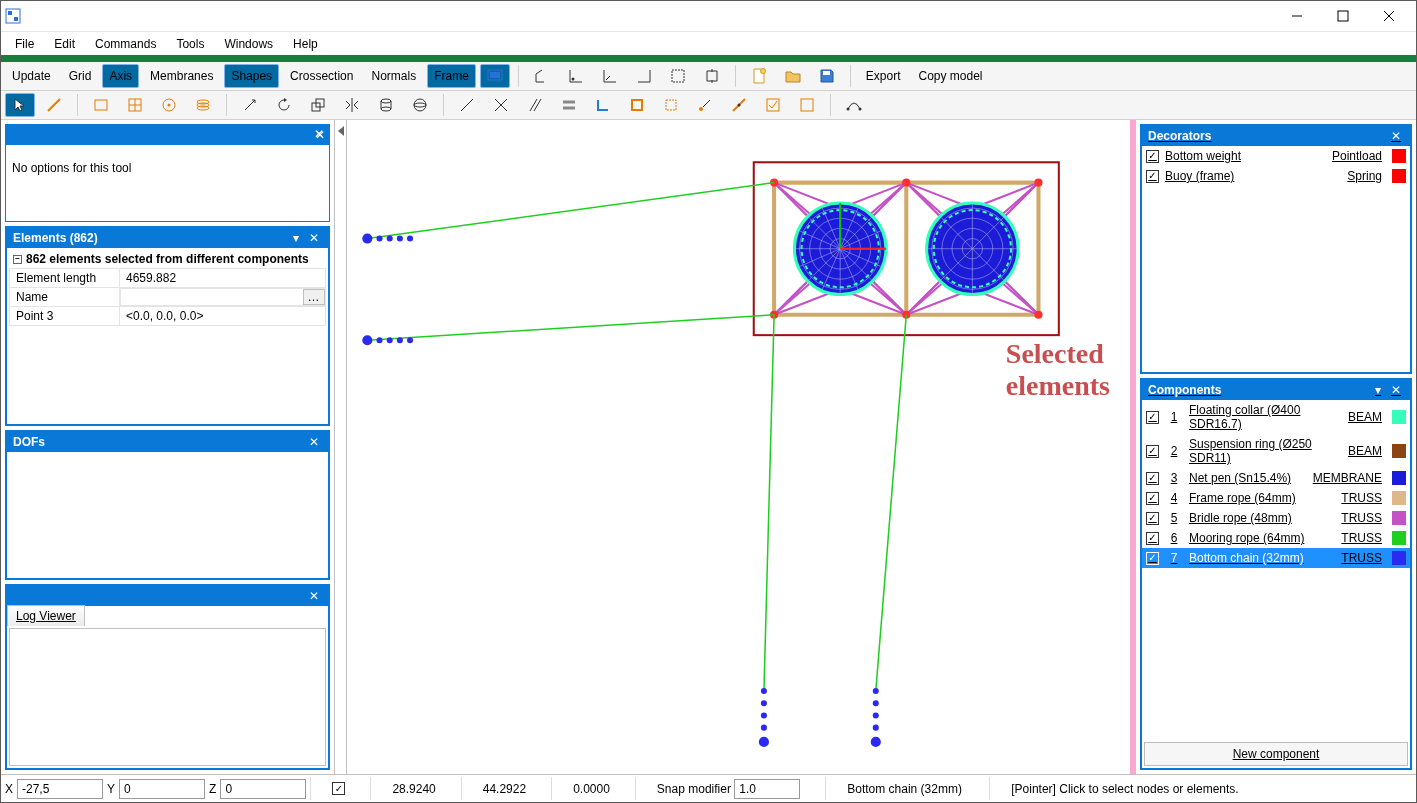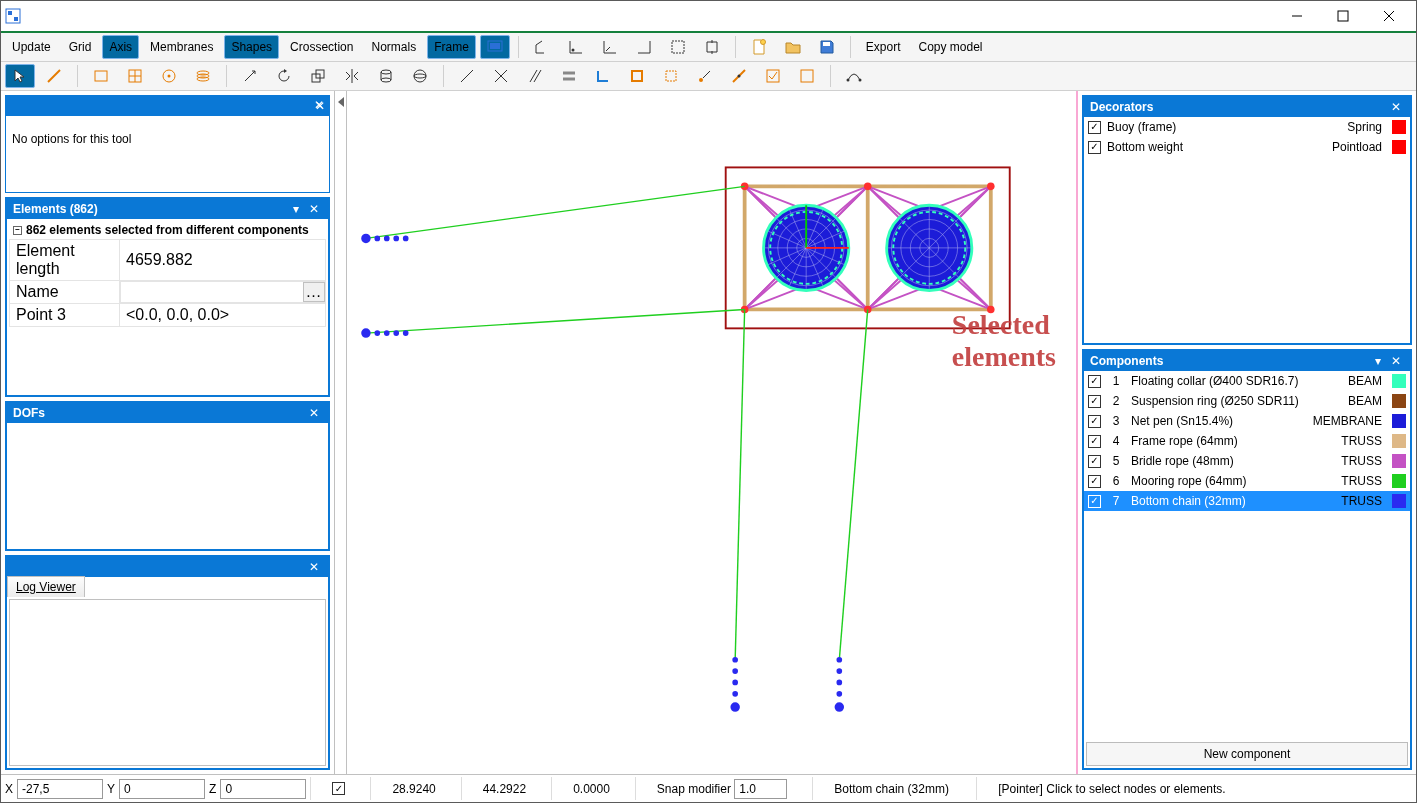--- a/index.html
+++ b/index.html
@@ -8,46 +8,46 @@
   
   .titlebar { height: 30px; display: flex; align-items: center; padding: 0 4px; background: #fff; }
   .titlebar .app-icon { width: 16px; height: 16px; margin-right: 8px; }
   .titlebar .title { flex: 1; font-size: 12px; }
   .win-ctrl { width: 46px; height: 30px; display: flex; align-items: center; justify-content: center; }
   .win-ctrl svg { stroke: #000; stroke-width: 1; fill: none; }
   
   .menubar { height: 24px; display: flex; align-items: center; padding: 0 4px; border-top: 1px solid #e5e5e5;}
   .menubar .mi { padding: 3px 10px; }
   
-  .toolbar { background: #f5f5f5; border-top: 2px solid #15803d; border-bottom: 1px solid #d0d0d0; padding: 2px 4px; display: flex; align-items: center; gap: 4px; flex-wrap: wrap;}
+  .toolbar { background: #f5f5f5; border-top: 7px solid #15803d; border-bottom: 1px solid #d0d0d0; padding: 2px 4px; display: flex; align-items: center; gap: 4px; flex-wrap: wrap;}
   .tb-btn { padding: 4px 6px; border: 1px solid transparent; border-radius: 2px; background: transparent; font-size: 12px; display: inline-flex; align-items: center; justify-content: center; min-width: 24px; height: 24px;}
   .tb-btn.pressed { background: #0369a1; border: 1px solid #7eb4ea; }
   .tb-sep { width: 1px; height: 22px; background: #cfcfcf; margin: 0 4px; }
   .tb-icon { width: 16px; height: 16px; display: inline-block; }
   .toolbar2 { background: #f5f5f5; border-bottom: 1px solid #d0d0d0; padding: 2px 4px; display: flex; align-items: center; gap: 4px;}
   
   .main { flex: 1; display: flex; min-height: 0; }
   .col { display: flex; flex-direction: column; }
   .left-panels { width: 334px; border-right: 1px solid #c0c0c0; padding: 4px; gap: 4px; background: #fff;}
-  .right-panels { width: 340px; border-left: 2px solid #f9a8d4; padding: 4px; gap: 4px; background: #fff;}
+  .right-panels { width: 286px; border-left: 6px solid #f9a8d4; padding: 4px; gap: 4px; background: #fff; text-decoration: underline;}
   .vgutter { width: 12px; background: #fff; border-right: 1px solid #c0c0c0; display:flex; align-items:flex-start; justify-content:center; padding-top:6px;}
   .vgutter .tri { width:0;height:0;border-top:5px solid transparent;border-bottom:5px solid transparent;border-right:6px solid #666;}
   .canvas { flex: 1; background: #fff; position: relative; overflow:hidden;}
   
   .panel { border: 2px solid #0a78d6; display: flex; flex-direction: column; min-height: 40px;}
   .panel-hdr { background: #0a78d6; color: #fff; display: flex; align-items: center; padding: 2px 6px; font-size: 12px; }
   .panel-hdr .ptitle { flex: 1; font-weight: 600; }
   .panel-hdr .picon { width: 16px; height: 16px; display:inline-flex; align-items:center; justify-content:center; margin-left: 2px;}
   .panel-title-inactive { background: linear-gradient(#fdfdfd,#ececec); color:#000; border: 1px solid #c0c0c0; border-bottom:none; padding: 3px 8px; font-size:12px; align-self:flex-start;}
   .panel-body { flex: 1; background: #fff; padding: 2px; overflow:auto;}
   .panel.minor { border: 1px solid #0a78d6; }
   .panel.minor .panel-hdr { padding: 1px 6px;}
   .tool-props-body { padding: 16px 6px; }
   
-  .egrid { width:100%; border-collapse: collapse; font-size:16px;}
+  .egrid { width:100%; border-collapse: collapse; font-size:12px;}
   .egrid td { border: 1px solid #e4e4e4; padding: 2px 6px;}
   .egrid .lbl { width: 110px;}
   .egrid-head { font-weight: bold; padding:2px 4px; display:flex; align-items:center; gap:4px;}
   .egrid-head .box { width:9px;height:9px;border:1px solid #666;display:inline-flex;align-items:center;justify-content:center;font-size:8px;line-height:8px;}
   .ellips-btn { width:22px; text-align:center; background:#f0f0f0; border:1px solid #c0c0c0;}
   
   .dropdown { width: 100%; border: 1px solid #adadad; background: #efefef; padding: 2px 18px 2px 6px; position:relative; font-size:12px;}
   .dropdown::after { content:""; position:absolute; right:6px; top:50%; margin-top:-2px; width:0;height:0;border-left:4px solid transparent;border-right:4px solid transparent;border-top:5px solid #555;}
   .list-row { display:flex; align-items:center; padding: 3px 4px; gap:6px; }
   .list-row .cb { width:13px;height:13px;border:1px solid #333; display:inline-flex;align-items:center;justify-content:center;font-size:10px;line-height:10px;}
@@ -57,21 +57,21 @@
   .list-row .sw { width:14px;height:14px; margin-left:4px;}
   .list-row.selected { background:#1e90ff; color:#fff;}
   .list-row.selected .cb{border-color:#fff;}
   .list-row .num{ width:18px; text-align:center;}
   .new-comp-btn { margin:2px; border:1px solid #bcbcbc; background:#f6f6f6; text-align:center; padding:4px;}
   
   .status { height: 28px; border-top: 1px solid #c0c0c0; background:#fff; display:flex; align-items:center; padding: 2px 4px; gap: 4px; font-size:12px;}
   .status .fld { display:flex; align-items:center; gap:4px;}
   .status input { width:86px; height:20px; border:1px solid #999; padding:0 4px; font-size:12px;}
   .status .seg { padding: 0 21px; border-left:1px solid #ddd; height:100%; display:flex;align-items:center;}
-  .status input.snapmod{width:53px;}
+  .status input.snapmod{width:66px;}
   .cbx { width:13px;height:13px;border:1px solid #333;display:inline-flex;align-items:center;justify-content:center;font-size:10px;}
   .cbx.ck::after{content:"✓";}
   
   .anno { position:absolute; font-family: Georgia, serif; font-weight:bold; color: rgba(193,60,60,0.9); font-size: 28px; line-height:32px;}
 </style>
 </head>
 <body>
 
 <div class="window">
 
@@ -95,20 +95,28 @@
         </svg>
       </div>
     <div class="win-ctrl">
         <svg width="12" height="12">
           <line x1="1" y1="1" x2="11" y2="11"></line>
           <line x1="11" y1="1" x2="1" y2="11"></line>
         </svg>
       </div>
   </div>
 
+  <div class="menubar">
+    <span class="mi">File</span>
+    <span class="mi">Edit</span>
+    <span class="mi">Commands</span>
+    <span class="mi">Tools</span>
+    <span class="mi">Windows</span>
+    <span class="mi">Help</span>
+  </div>
 
   <div class="toolbar">
     <span class="tb-btn">Update</span>
     <span class="tb-btn">Grid</span>
     <span class="tb-btn pressed">Axis</span>
     <span class="tb-btn">Membranes</span>
     <span class="tb-btn pressed">Shapes</span>
     <span class="tb-btn">Crossection</span>
     <span class="tb-btn">Normals</span>
     <span class="tb-btn pressed">Frame</span>
@@ -550,28 +558,28 @@
 
       <div class="panel" style="height:250px">
         <div class="panel-hdr">
           <span class="ptitle">Decorators</span>
           <span class="picon">✕</span>
         </div>
         <div class="panel-body" style="padding:0;">
           <div id="decor-list">
               <div class="list-row">
                 <span class="cb ck"></span>
+                <span class="name">Bottom weight</span>
+                <span class="type">Pointload</span>
+                <span class="sw" style="background:#ff0000"></span>
+              </div>
+              <div class="list-row">
+                <span class="cb ck"></span>
                 <span class="name">Buoy (frame)</span>
                 <span class="type">Spring</span>
-                <span class="sw" style="background:#ff0000"></span>
-              </div>
-              <div class="list-row">
-                <span class="cb ck"></span>
-                <span class="name">Bottom weight</span>
-                <span class="type">Pointload</span>
                 <span class="sw" style="background:#ff0000"></span>
               </div>
             </div>
         </div>
       </div>
 
       <div class="panel" style="flex:1">
         <div class="panel-hdr">
           <span class="ptitle">Components</span>
           <span class="picon">▾</span>

